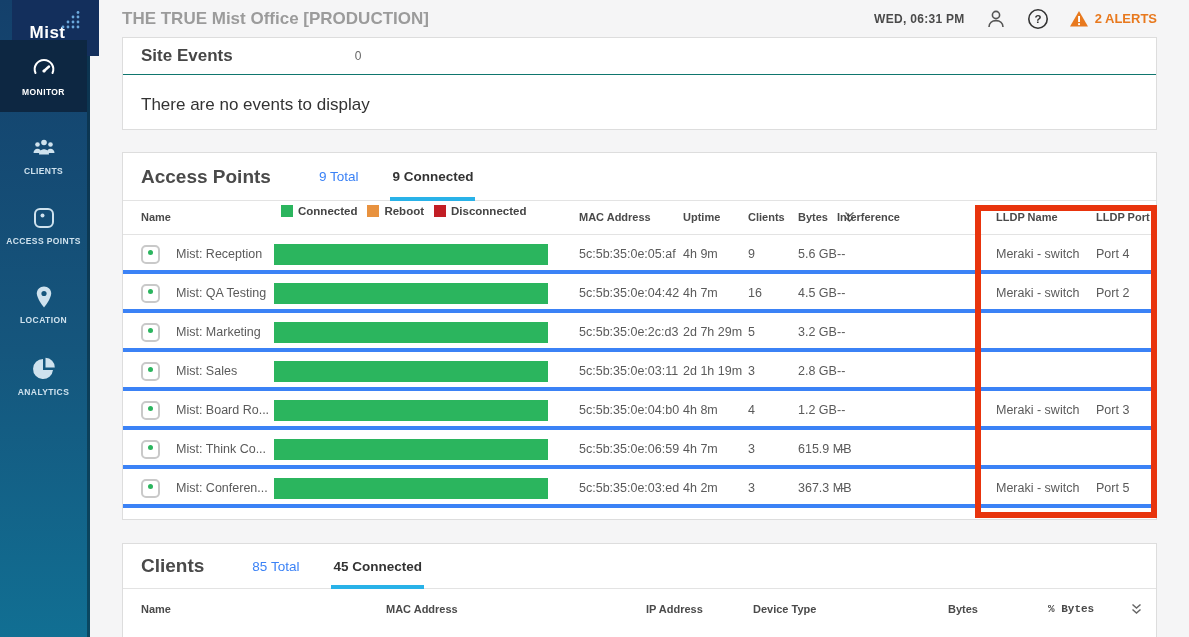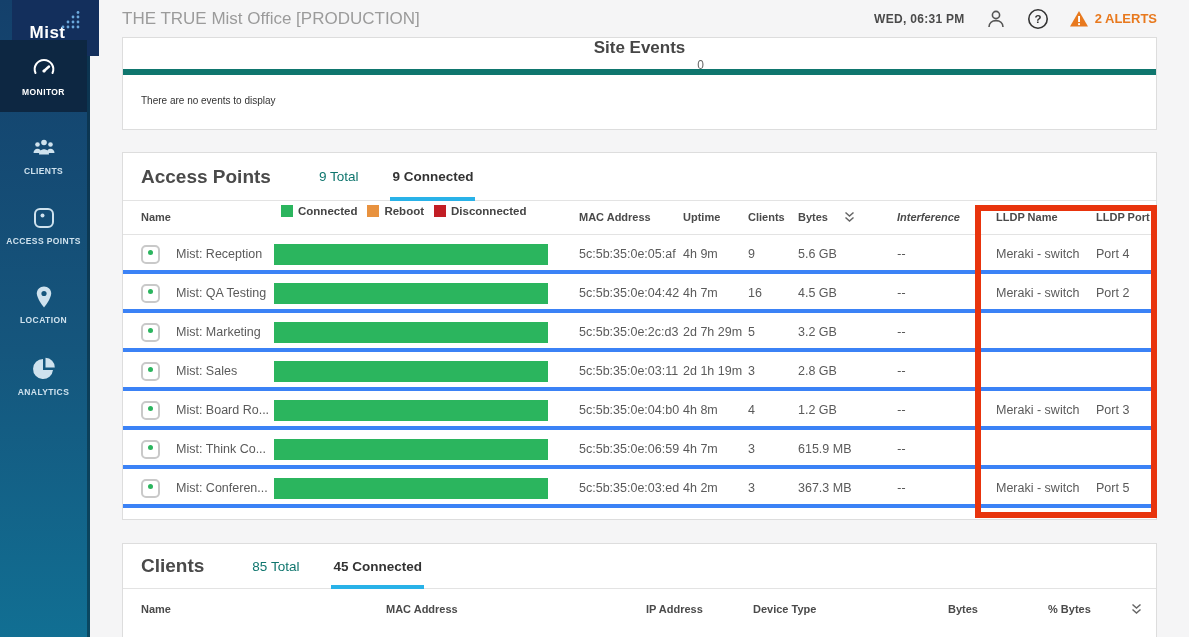--- a/index.html
+++ b/index.html
@@ -19,55 +19,55 @@
               align-items:center; gap:5px; cursor:pointer; }
   .nav-item .nav-label { font-size:8.5px; letter-spacing:.4px; color:#cfe2ee; font-weight:bold; text-align:center; }
   .nav-item.active-block { background:#0d2742; }
   .nav-item.active-block .nav-label { color:#ffffff; }
   .nav-icon { width:26px; height:26px; display:block; }
 
   
   .main { position:absolute; left:90px; top:0; width:1099px; height:637px; }
   .topbar { position:absolute; left:32px; right:32px; top:0; height:37px;
             display:flex; align-items:center; }
-  .org-title { font-size:17px; color:#9b9b9b; font-weight:normal; }
+  .org-title { font-size:17px; color:#9b9b9b; font-weight:bold; }
   .topbar-right { margin-left:auto; display:flex; align-items:center; gap:20px;justify-content:flex-end; }
   .datetime { font-size:12px; color:#4a4a4a; font-weight:bold; letter-spacing:.3px; }
   .icon-btn { display:flex; align-items:center; cursor:pointer; }
   .alerts-btn { display:flex; align-items:center; gap:6px; cursor:pointer;
                 font-size:13px; font-weight:bold; color:var(--alert-orange); }
 
   .card { position:absolute; left:32px; right:32px; background:#fff;
           border:1px solid #ddd; }
 
   
   .site-card { top:37px; height:93px; }
   .card-title-row { display:flex; align-items:center; padding:0 18px; }
-  .site-title-row { height:37px; border-bottom:6px solid #0f766e;flex-direction:column; }
+  .site-title-row { height:37px; border-bottom:1px solid #0f766e; }
   .card-title { font-size:17px; font-weight:bold; color:#464646; }
   .site-count { margin-left:122px; font-size:12px; color:#666; }
-  .site-empty { padding:20px 18px; font-size:10px; color:#333; }
+  .site-empty { padding:20px 18px; font-size:17px; color:#333; }
 
   
   .ap-card { top:152px; height:368px; }
   .ap-title-row { height:48px; position:relative; border-bottom:1px solid #e3e3e3; }
   .big-title { font-size:19px; font-weight:bold; color:#4a4a4a; }
-  .tab { font-size:13.5px; color:#0f766e; cursor:pointer; }
+  .tab { font-size:13.5px; color:#3b82f6; cursor:pointer; }
   .tab.total { margin-left:48px; }
   .tab.selected { margin-left:34px; color:#333; font-weight:bold; position:relative; }
   .tab.selected .tab-underline { position:absolute; left:-2px; right:-2px; bottom:-17px;
         height:4px; background:var(--tab-underline); }
   .clients-card .tab.selected .tab-underline { bottom:-15px; }
 
   .thead { position:relative; height:34px; border-bottom:1px solid #e3e3e3; }
   .th { position:absolute; top:10px; font-size:11px; font-weight:bold; color:#4a4a4a; }
   .cellpos { position:absolute; white-space:nowrap; }
   .c-nameicon { left:18px; } .c-name { left:53px; } .c-bar { left:151px; width:274px; }
   .c-mac { left:456px; } .c-uptime { left:560px; } .c-clients { left:625px; }
-  .c-bytes { left:675px; } .c-chev { left:721px; } .c-interf { left:774px;font-style:italic; }
+  .c-bytes { left:675px; } .c-chev { left:721px; } .c-interf { left:714px; }
   .c-lldpname { left:873px; } .c-lldpport { left:973px; }
 
   .legend { position:absolute; left:158px; top:4px; display:flex; align-items:center; gap:10px; }
   .legend-item { display:flex; align-items:center; gap:5px; font-size:11.5px; font-weight:bold; color:#444; }
   .swatch { width:12px; height:12px; display:inline-block; }
   .sw-connected { background:var(--status-connected); }
   .sw-reboot { background:var(--status-reboot); }
   .sw-disconnected { background:var(--status-disconnected); }
 
   .ap-row { position:relative; height:39px; border-bottom:4px solid #3b82f6; background:#fff; }
@@ -78,21 +78,21 @@
   .ap-dev-icon { width:19px; height:19px; border:2px solid #c9c9c9; border-radius:5px;
                  background:#fff; position:relative; display:inline-block; }
   .ap-dot { position:absolute; left:5px; top:3px; width:5px; height:5px; border-radius:50%;
             background:var(--status-connected); }
   .partial-row { position:relative; height:5px; background:#fff; }
 
   
   .clients-card { top:543px; height:120px; }
   .cl-title-row { height:45px; position:relative; border-bottom:1px solid #e3e3e3; }
   .k-name { left:18px; } .k-mac { left:263px; } .k-ip { left:523px; }
-  .k-device { left:630px;text-align:right; } .k-bytes { left:825px; } .k-pct { left:925px; } .k-chev { left:1008px; }
+  .k-device { left:630px;text-align:right; } .k-bytes { left:825px; } .k-pct { left:925px;font-family:Liberation Mono, monospace; } .k-chev { left:1008px; }
   .cl-thead { position:relative; height:40px; }
   .cl-thead .th { top:14px; }
 
   .chev-icon { color:#666; }
 
   
   .annotation-box { position:absolute; left:885px; top:205px; width:182px; height:313px;
                     border:6px solid var(--annotation-red); z-index:20; pointer-events:none; }
 </style>
 </head>

